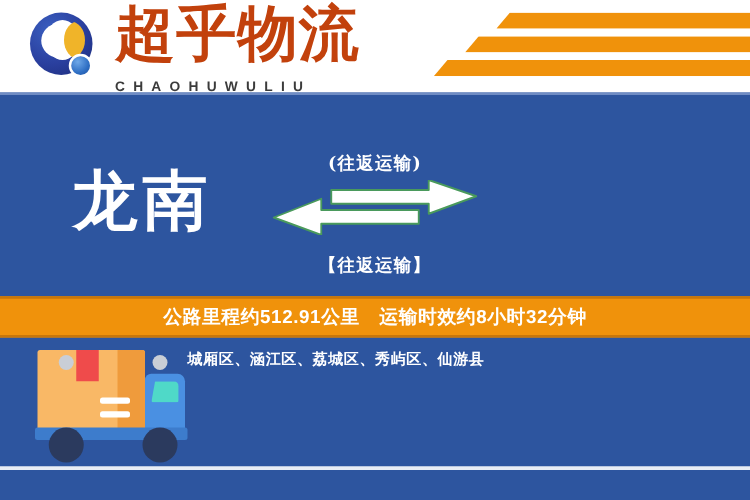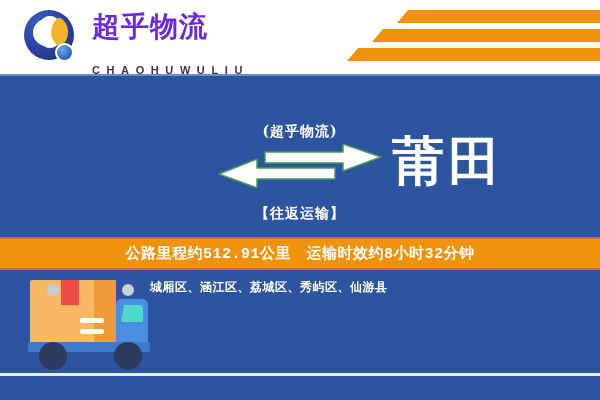--- a/index.html
+++ b/index.html
@@ -69,23 +69,23 @@
     border: 2px solid #ffffff;
     box-sizing: border-box;
   }
   .brand {
     position: absolute;
     left: 92px; top: 6px;
   }
   .brand-cn {
     font-family: "DejaVu Serif", "Liberation Serif", serif;
     font-weight: bold;
-    font-size: 28px;
+    font-size: 48px;
     line-height: 42px;
-    color: #6d28d9;
+    color: #c2410c;
     letter-spacing: 1px;
     white-space: nowrap;
   }
   .brand-en {
     font-family: "Liberation Sans", sans-serif;
     font-weight: bold;
     font-size: 11px;
     line-height: 13px;
     color: #3b3b3b;
     letter-spacing: 6.6px;
@@ -172,21 +172,21 @@
     width: 600px; height: 33px;
     background: #f0920b;
     border-top: 2px solid #c7760a;
     border-bottom: 2px solid #c7760a;
     box-sizing: border-box;
     display: flex;
     align-items: center;
     justify-content: center;
   }
   .info-text {
-    font-family: Liberation Mono, monospace;
+    font-family: Liberation Sans, sans-serif;
     font-weight: bold;
     font-size: 15px;
     color: #ffffff;
     letter-spacing: 0.5px;
     white-space: nowrap;
   }
 
   
   .districts {
     position: absolute;
@@ -308,36 +308,36 @@
       <div class="stripe s1"></div>
       <div class="stripe s2"></div>
       <div class="stripe s3"></div>
     </div>
   </div>
 
   <div class="body-panel">
     <div class="panel-top-edge"></div>
 
     <div class="route">
+      <div class="city origin">龙南</div>
 
       <div class="mid">
-        <div class="mid-top">(超乎物流)</div>
+        <div class="mid-top">(往返运输)</div>
 
         <div class="mid-arrow">
           <svg width="170" height="44" viewBox="0 0 170 44" xmlns="http://www.w3.org/2000/svg">
             <polygon points="2,28 40,13 40,21 168,21 168,35 40,35 40,43" fill="#ffffff" stroke="#3f8f52" stroke-width="1.4" stroke-linejoin="round" opacity="0"></polygon>
             <polygon points="4,30 42,15 42,24 120,24 120,35 42,35 42,44" fill="#ffffff" stroke="#4a9a5c" stroke-width="1.5" stroke-linejoin="round"></polygon>
             <polygon points="166,13 128,0 128,8 50,8 50,19 128,19 128,27" fill="#ffffff" stroke="#4a9a5c" stroke-width="1.5" stroke-linejoin="round"></polygon>
           </svg>
         </div>
 
         <div class="mid-bottom">【往返运输】</div>
       </div>
 
-      <div class="city dest">莆田</div>
     </div>
 
     <div class="info-bar">
       <div class="info-text">公路里程约512.91公里　运输时效约8小时32分钟</div>
     </div>
 
     <div class="districts">城厢区、涵江区、荔城区、秀屿区、仙游县</div>
 
     <div class="truck">
       <div class="truck-box"></div>

